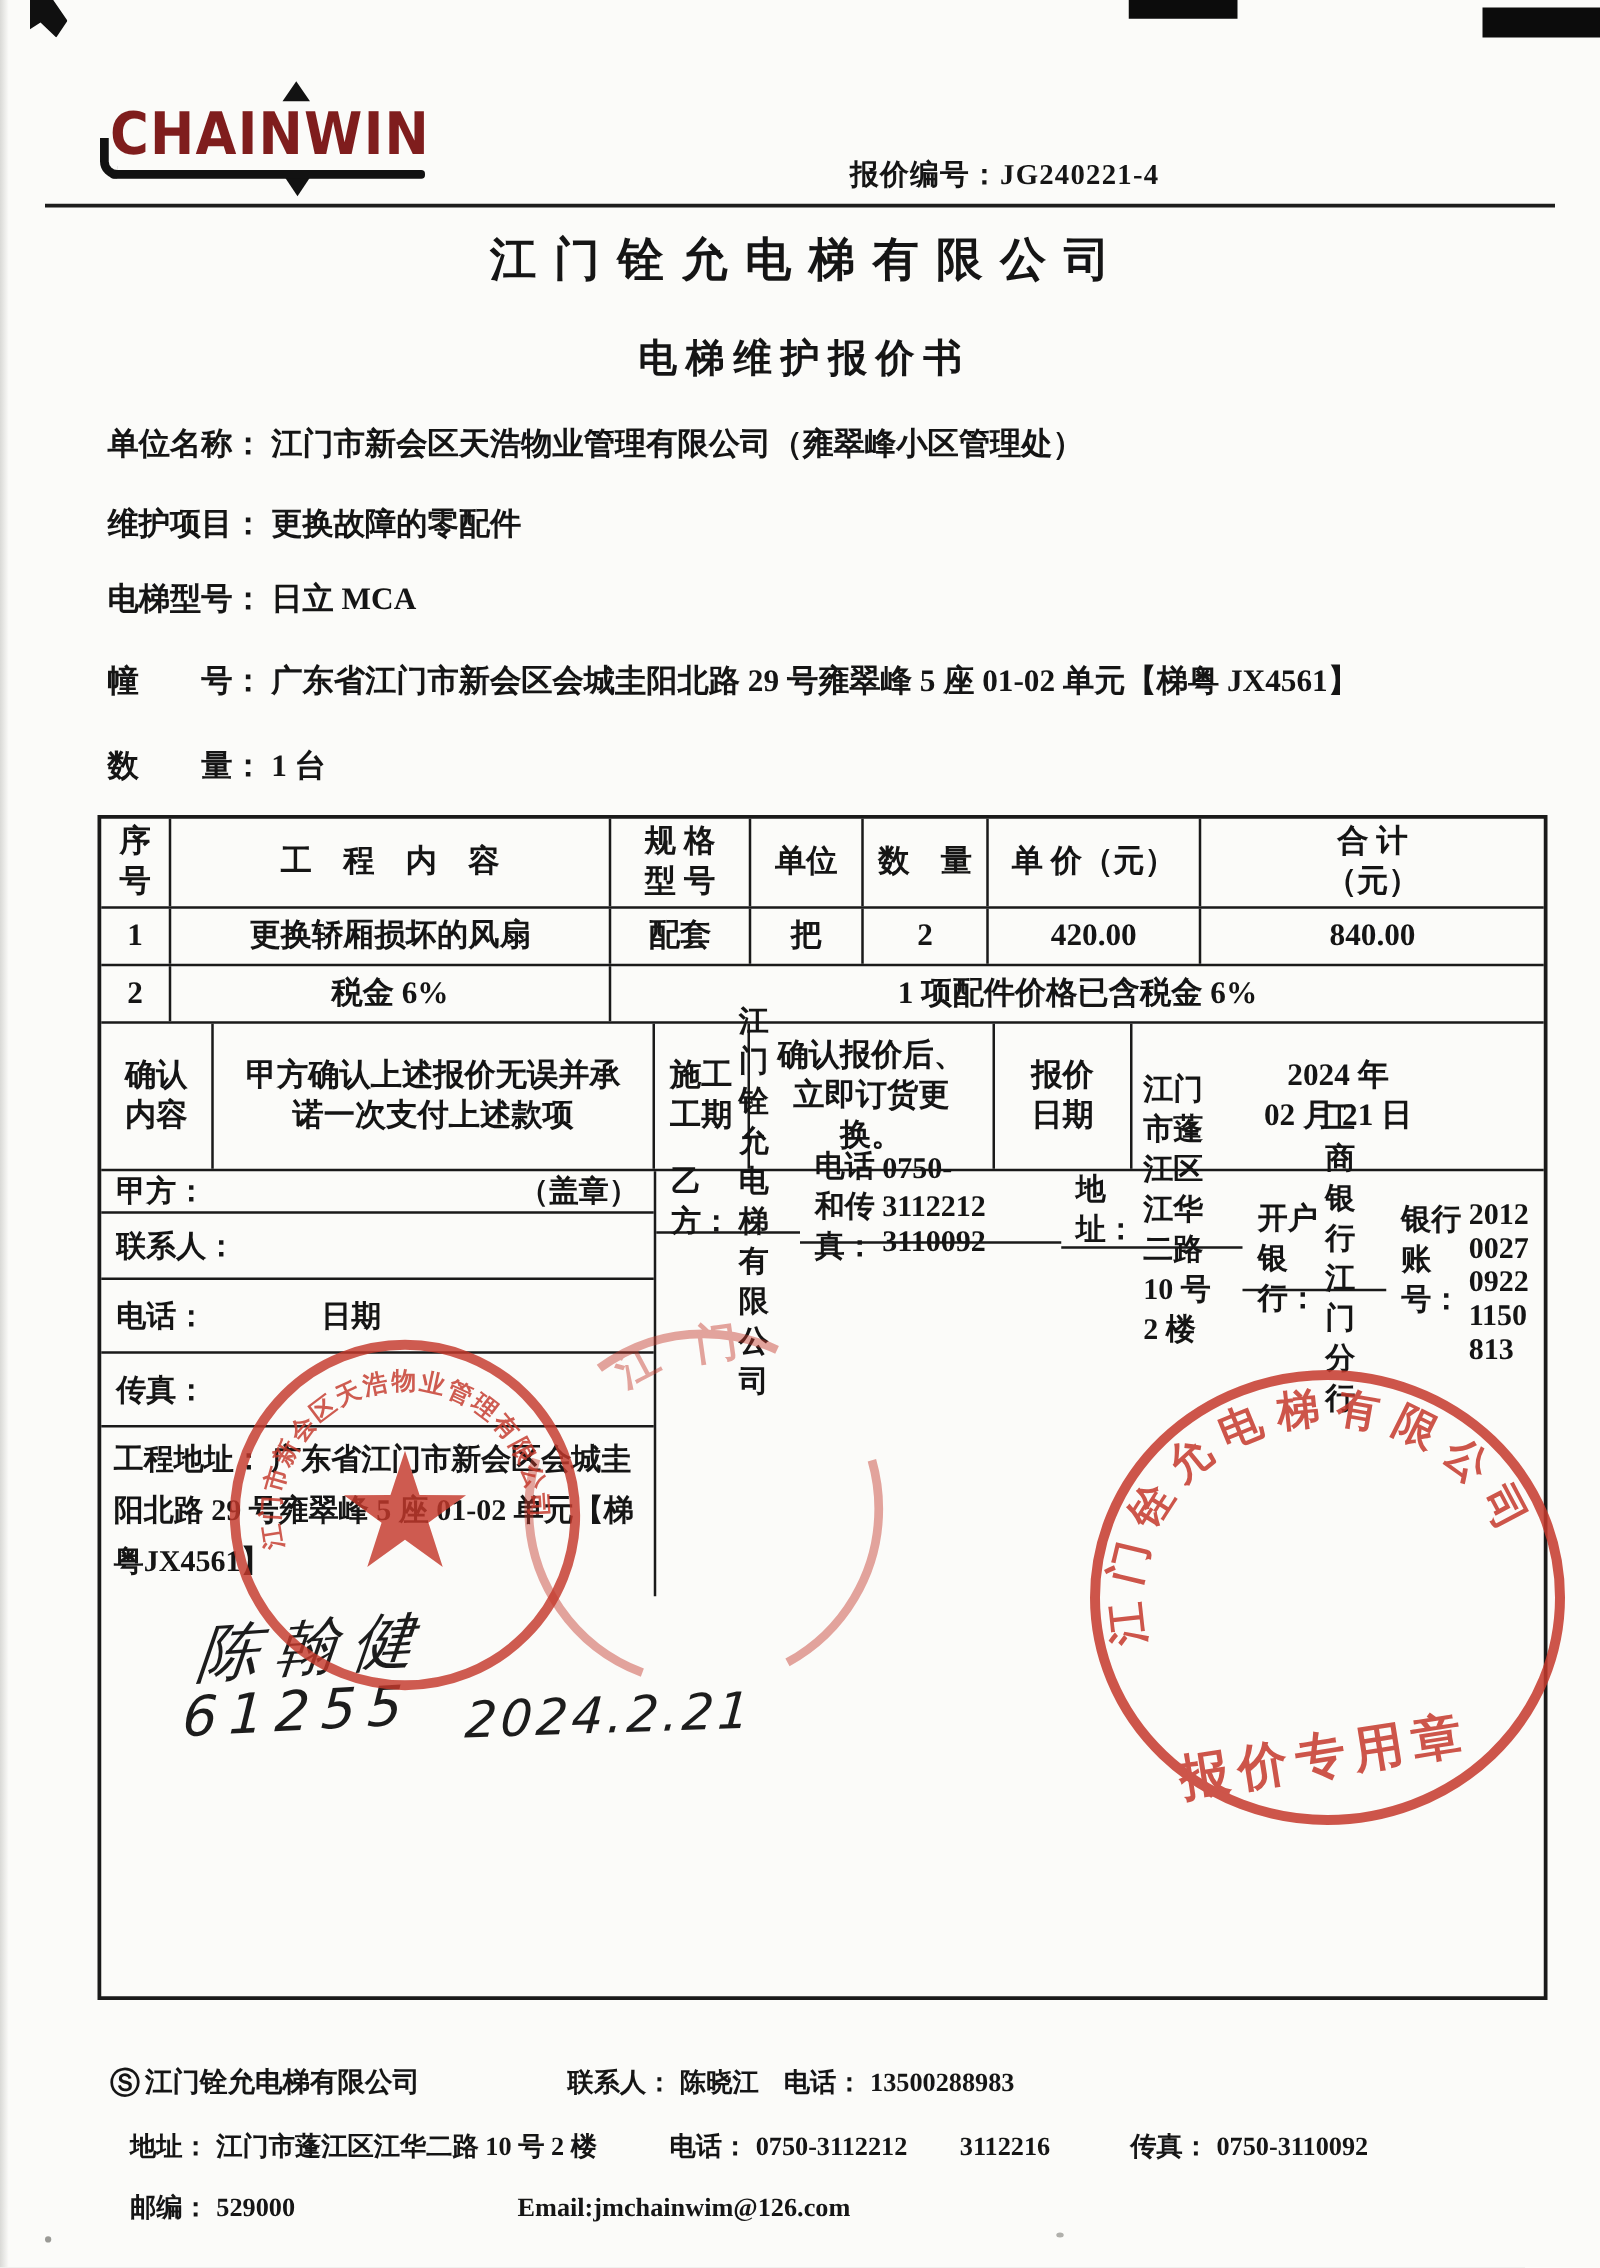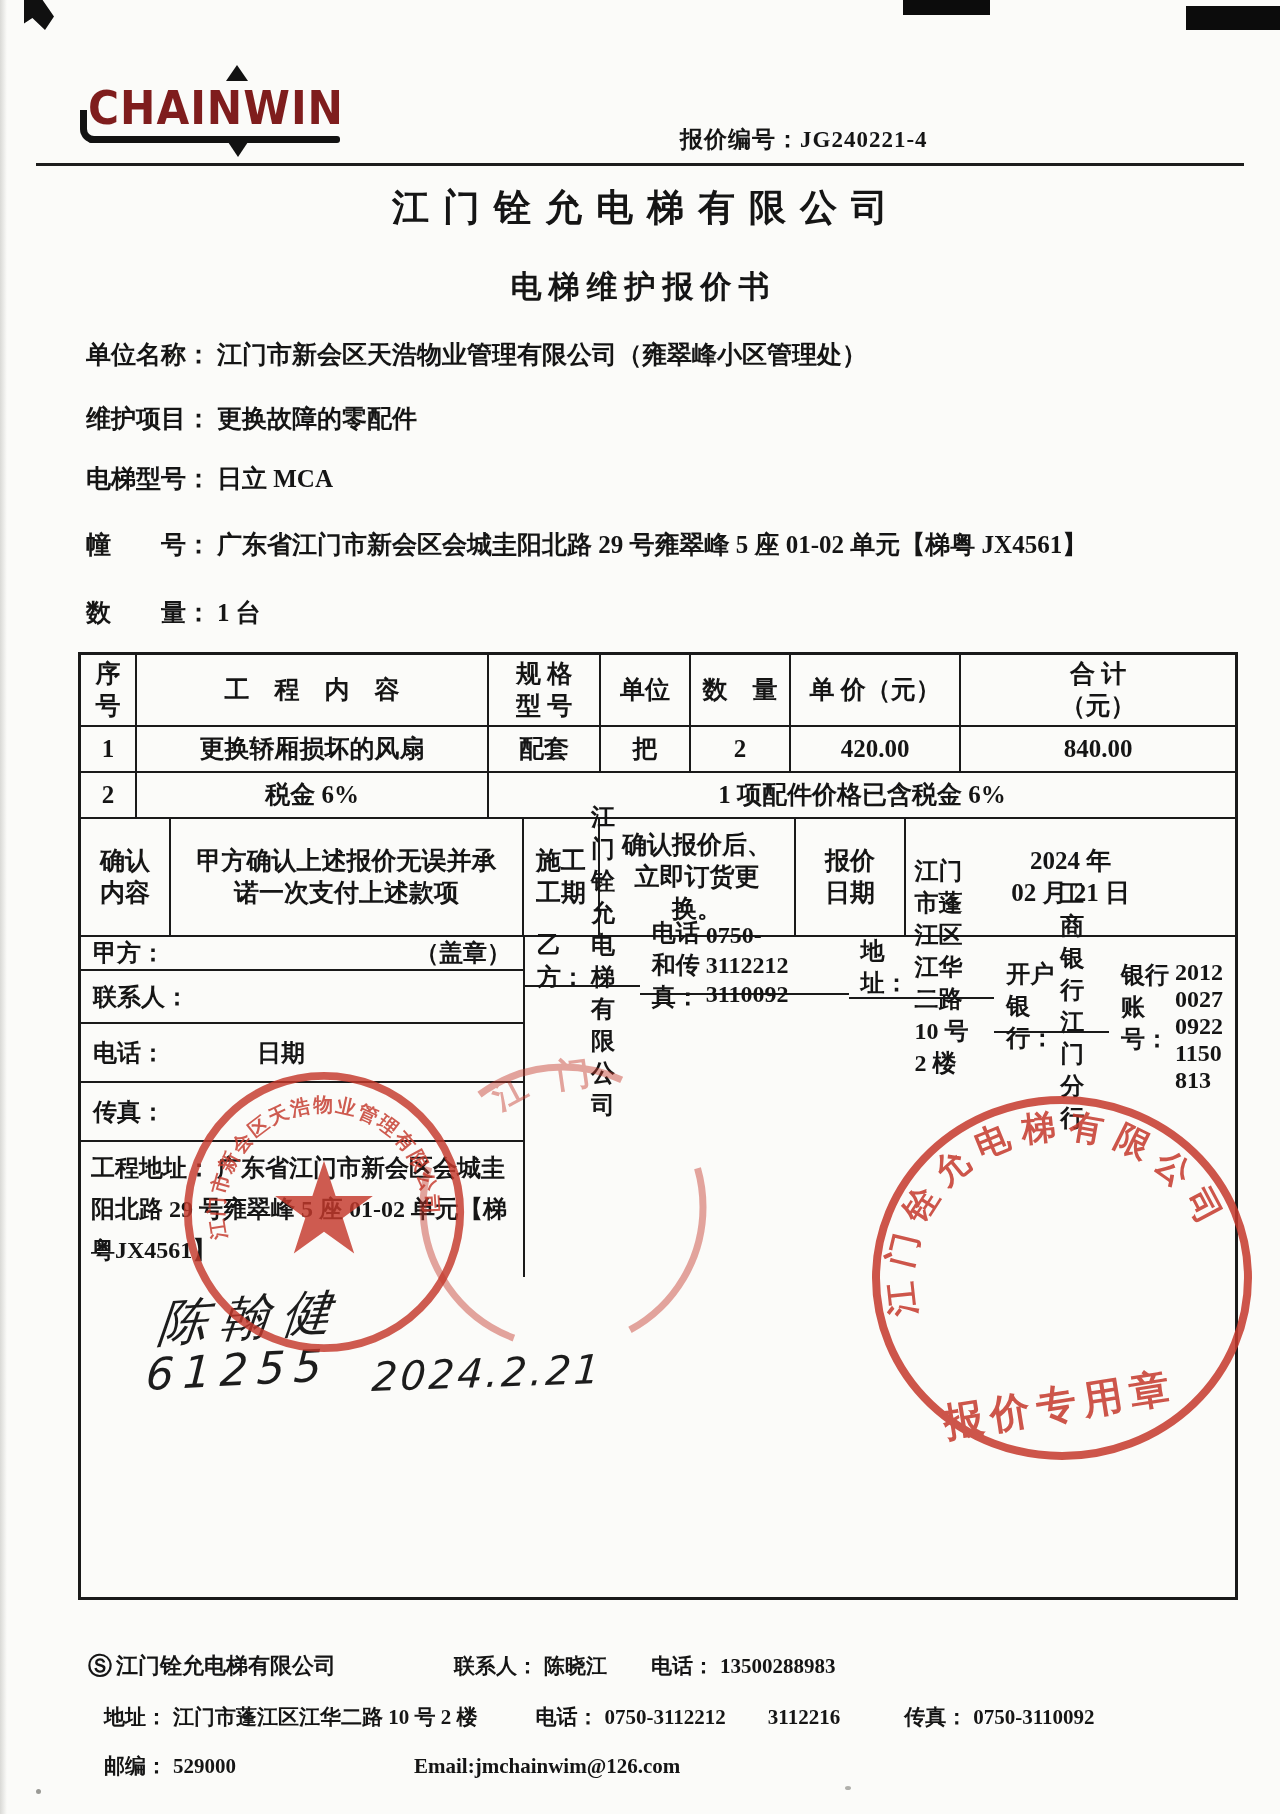--- a/index.html
+++ b/index.html
@@ -71,21 +71,21 @@
         color:#1c1c1c;pointer-events:none;}
   .hand-sign{left:158px;top:1284px;font-size:50px;letter-spacing:12px;transform:rotate(-4deg) skewX(-10deg);}
   .hand-phone{left:146px;top:1344px;font-size:44px;letter-spacing:9px;transform:rotate(-3deg) skewX(-6deg);}
   .hand-date{left:372px;top:1350px;font-size:40px;letter-spacing:3px;transform:rotate(-2deg) skewX(-6deg);}
   
   .footer{position:absolute;left:88px;top:1650px;width:1120px;font-weight:bold;font-size:21px;}
   .f-row{display:flex;align-items:center;margin-bottom:21px;white-space:nowrap;}
   .f-row.indent{padding-left:16px;}
   .f-logo{font-size:24px;margin-right:4px;font-family:"DejaVu Sans",sans-serif;}
   .f-company{font-size:22px;}
-  .g1{margin-left:118px;} .g2{margin-left:44px;} .g3{margin-left:58px;} .g4{margin-left:64px;}
+  .g1{margin-left:118px;} .g2{margin-left:20px;} .g3{margin-left:58px;} .g4{margin-left:64px;}
   .g5{margin-left:178px;}
   .lbl{margin-right:6px;}
 </style>
 </head>
 <body>
 
 <div class="page">
   <div class="edge-shade"></div>
   <div class="mark-tl"></div>
   <div class="mark-tr1"></div>

